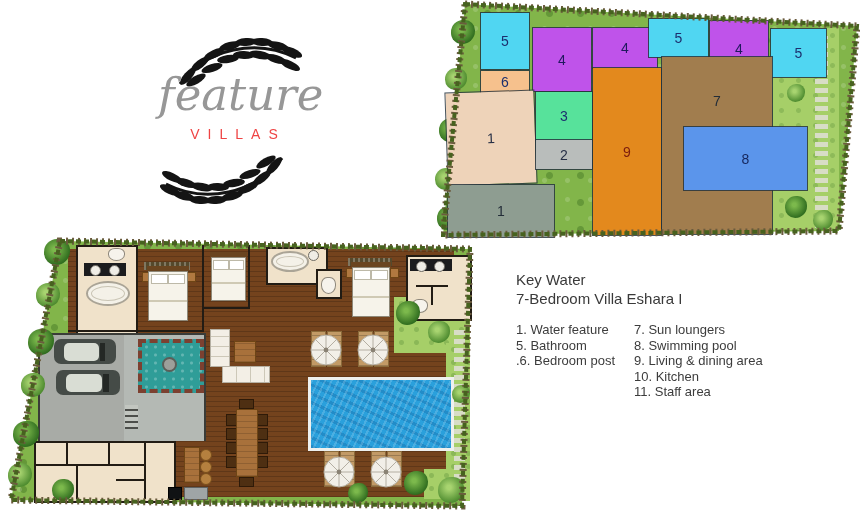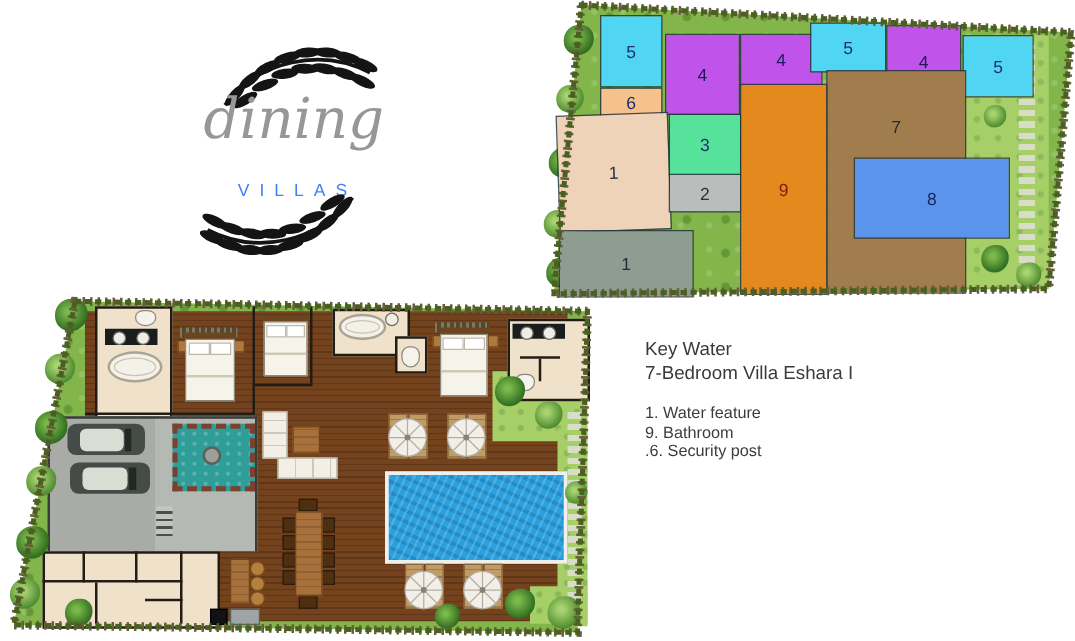--- a/index.html
+++ b/index.html
@@ -5,23 +5,23 @@
   html,body{margin:0;padding:0;background:#fff;}
   body{width:860px;height:513px;position:relative;overflow:hidden;
        font-family:"Liberation Sans",sans-serif;}
   .abs{position:absolute;}
 
   
   .logo{left:158px;top:30px;width:154px;height:188px;}
   .brand{position:absolute;left:0;top:38px;width:100%;text-align:center;
          font-family:"DejaVu Serif",serif;font-style:italic;font-size:45px;
          color:#979797;letter-spacing:0;}
-  .brand-sub{position:absolute;left:0;top:114px;width:100%;text-align:center;
+  .brand-sub{position:absolute;left:0;top:96px;width:100%;text-align:center;
          font-size:14px;letter-spacing:8px;padding-left:6px;box-sizing:border-box;
-         color:#3b82f6;}
+         color:#ef4444;}
   .branch{position:absolute;}
   .branch-top{left:14px;top:2px;}
   .branch-bottom{left:2px;top:118px;}
 
   
   .keyplan{left:441px;top:0;width:420px;height:246px;}
   .kp-garden{position:absolute;left:0;top:0;width:420px;height:246px;
     clip-path:polygon(24px 4px,416px 26px,398px 231px,2px 235px);
     background-color:var(--garden,#82b54a);
     background-image:
@@ -122,21 +122,21 @@
       <use href="#lf" transform="translate(120,20) rotate(24)"></use>
       <use href="#lf" transform="translate(24,48) rotate(-30)"></use>
       <use href="#lf" transform="translate(40,36) rotate(-18)"></use>
       <use href="#lf" transform="translate(56,27) rotate(-8)"></use>
       <use href="#lf" transform="translate(72,23) rotate(2)"></use>
       <use href="#lf" transform="translate(88,23) rotate(10)"></use>
       <use href="#lf" transform="translate(104,27) rotate(18)"></use>
       <use href="#lf" transform="translate(118,33) rotate(26)"></use>
     </g>
   </svg>
-  <div class="brand">dining</div>
+  <div class="brand">feature</div>
   <div class="brand-sub">VILLAS</div>
   <svg class="branch branch-bottom" width="130" height="62" viewBox="0 0 130 62">
     <g transform="rotate(180,65,31)">
       <path d="M8,52 C35,16 85,6 124,26" stroke="#141414" stroke-width="3" fill="none"></path>
       <use href="#lf" transform="translate(16,44) rotate(-48)"></use>
       <use href="#lf" transform="translate(28,32) rotate(-38)"></use>
       <use href="#lf" transform="translate(42,22) rotate(-26)"></use>
       <use href="#lf" transform="translate(58,14) rotate(-14)"></use>
       <use href="#lf" transform="translate(74,10) rotate(-4)"></use>
       <use href="#lf" transform="translate(90,10) rotate(4)"></use>
@@ -377,17 +377,24 @@
     <polygon points="52,8 462,16 454,273 3,267" fill="none" stroke="#47621f" stroke-width="4" stroke-dasharray="5 3"></polygon>
   </svg>
 </div>
 
 <div class="abs legend">
   <div class="legend-title">Key Water</div>
   <div class="legend-subtitle">7-Bedroom Villa Eshara I</div>
   <div class="legend-cols">
     <div class="legend-col1">
         <div class="legend-item">1. Water feature</div>
-        <div class="legend-item">9. Bathroom</div>
-        <div class="legend-item">.6. Security post</div>
+        <div class="legend-item">5. Bathroom</div>
+        <div class="legend-item">.6. Bedroom post</div>
+      </div>
+    <div class="legend-col2">
+        <div class="legend-item">7. Sun loungers</div>
+        <div class="legend-item">8. Swimming pool</div>
+        <div class="legend-item">9. Living &amp; dining area</div>
+        <div class="legend-item">10. Kitchen</div>
+        <div class="legend-item">11. Staff area</div>
       </div>
   </div>
 </div>
 
 </body></html>

